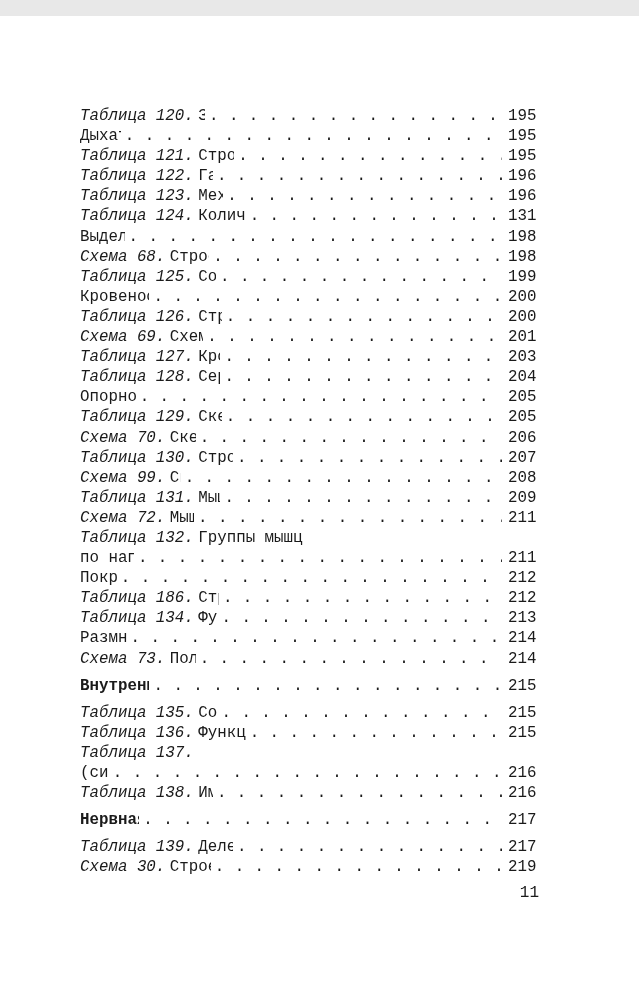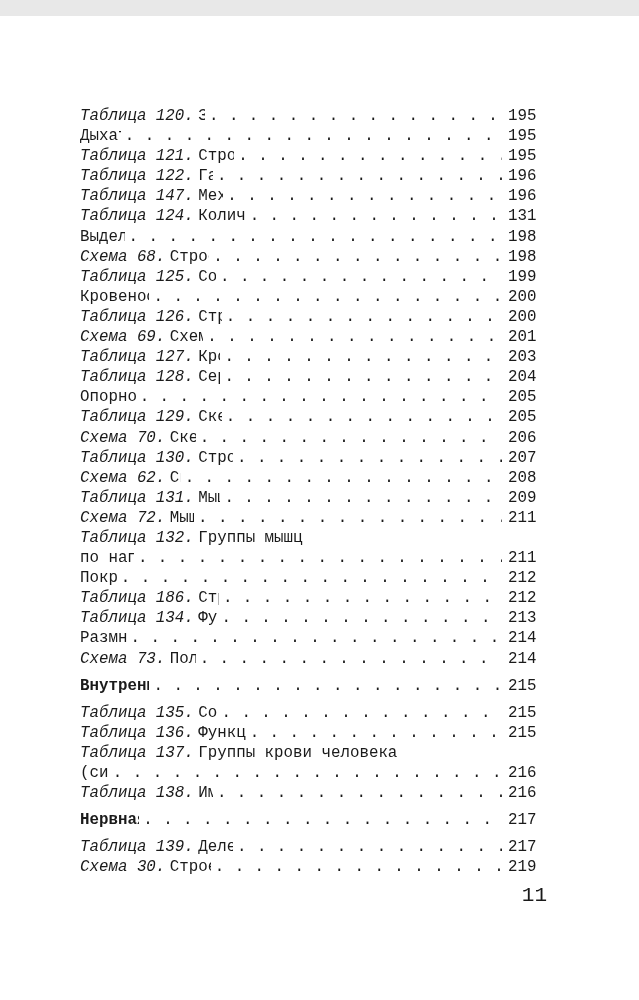--- a/index.html
+++ b/index.html
@@ -45,22 +45,22 @@
   }
   .pagenum {
     flex: 0 0 auto;
     width: 32px;
     text-align: left;
     margin-left: 2px;
   }
   .folio {
     position: absolute;
     top: 868px;
-    right: 92px;
-    font-size: 21px;
+    right: 100px;
+    font-size: 16px;
   }
 </style>
 </head>
 <body>
 
 <div class="book-page">
   <div class="toc">
   <div class="row">
     <span class="prefix">Таблица 120.</span>
     <span class="title">Зубы</span>
@@ -83,21 +83,21 @@
   </div>
 
   <div class="row">
     <span class="prefix">Таблица 122.</span>
     <span class="title">Газообмен</span>
     <span class="leader"></span>
     <span class="pagenum">196</span>
   </div>
 
   <div class="row">
-    <span class="prefix">Таблица 147.</span>
+    <span class="prefix">Таблица 123.</span>
     <span class="title">Механизм дыхания</span>
     <span class="leader"></span>
     <span class="pagenum">196</span>
   </div>
 
   <div class="row">
     <span class="prefix">Таблица 124.</span>
     <span class="title">Количественные показатели дыхания</span>
     <span class="leader"></span>
     <span class="pagenum">131</span>
@@ -181,21 +181,21 @@
   </div>
 
   <div class="row">
     <span class="prefix">Таблица 130.</span>
     <span class="title">Строение и форма костей</span>
     <span class="leader"></span>
     <span class="pagenum">207</span>
   </div>
 
   <div class="row">
-    <span class="prefix">Схема 62.</span>
+    <span class="prefix">Схема 99.</span>
     <span class="title">Скелет</span>
     <span class="leader"></span>
     <span class="pagenum">208</span>
   </div>
 
   <div class="row">
     <span class="prefix">Таблица 131.</span>
     <span class="title">Мышечная ткань</span>
     <span class="leader"></span>
     <span class="pagenum">209</span>
@@ -272,21 +272,20 @@
 
   <div class="row">
     <span class="prefix">Таблица 136.</span>
     <span class="title">Функции форменных элементов крови</span>
     <span class="leader"></span>
     <span class="pagenum">215</span>
   </div>
 
   <div class="row">
     <span class="prefix">Таблица 137.</span>
-    <span class="title">Группы крови человека</span>
 
   </div>
 
   <div class="row">
 
     <span class="title">(система АВ0)</span>
     <span class="leader"></span>
     <span class="pagenum">216</span>
   </div>
 

